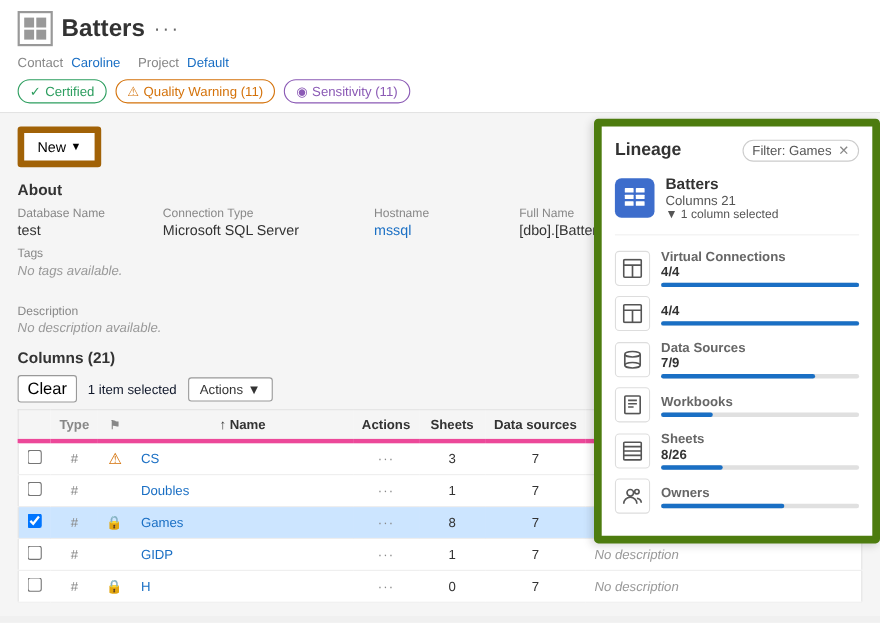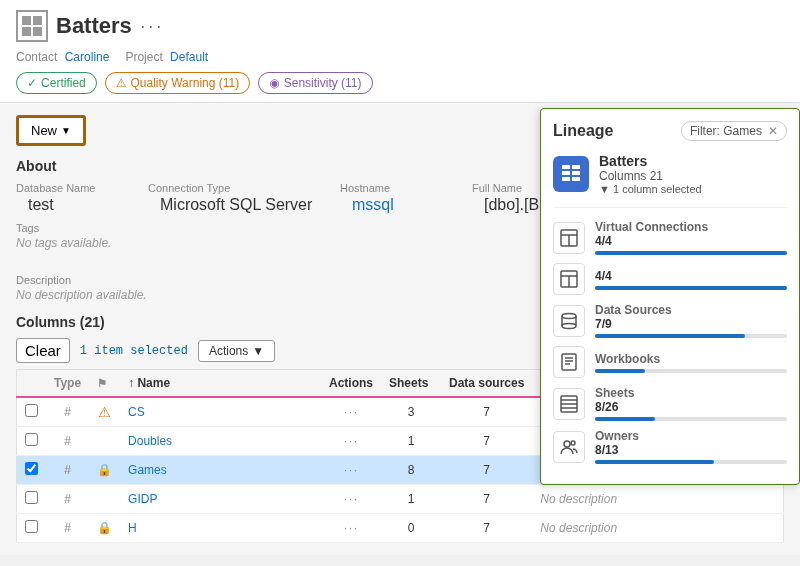--- a/index.html
+++ b/index.html
@@ -20,49 +20,49 @@
 
     .badges { display: flex; gap: 8px; align-items: center; padding-bottom: 8px; }
     .badge { display: flex; align-items: center; gap: 4px; padding: 3px 10px; border-radius: 12px; font-size: 12px; font-weight: 500; cursor: pointer; }
     .badge-certified { border: 1.5px solid #2d9e5f; color: #2d9e5f; background: white; }
     .badge-quality { border: 1.5px solid #d4720a; color: #d4720a; background: white; }
     .badge-sensitivity { border: 1.5px solid #8b5ab5; color: #8b5ab5; background: white; }
 
     
     .body-area { padding: 12px 16px; background: #f5f5f5; }
 
-    .new-btn { display: flex; align-items: center; gap: 4px; padding: 5px 12px; border: 3px solid #a16207; background: white; border-radius: 3px; cursor: pointer; font-size: 13px; margin-bottom: 12px; }
+    .new-btn { display: flex; align-items: center; gap: 4px; padding: 5px 12px; border: 6px solid #a16207; background: white; border-radius: 3px; cursor: pointer; font-size: 13px; margin-bottom: 12px; }
     .new-btn .arrow { font-size: 10px; }
 
     .section-title { font-size: 14px; font-weight: 600; margin-bottom: 8px; }
 
     .about-grid { display: grid; grid-template-columns: 120px 180px 120px 1fr; gap: 0 12px; margin-bottom: 8px; }
     .about-label { font-size: 11px; color: #888; margin-bottom: 2px; }
-    .about-value { font-size: 16px; color: #333; margin-left: 12px; }
+    .about-value { font-size: 13px; color: #333; }
     .about-value.link { color: #1a6fc4; }
 
     .tags-section { margin-bottom: 24px; }
     .tags-label { font-size: 11px; color: #888; margin-bottom: 2px; }
     .no-tags { font-size: 12px; color: #999; font-style: italic; }
 
     .desc-section { margin-bottom: 12px; }
     .desc-label { font-size: 11px; color: #888; margin-bottom: 2px; }
     .no-desc { font-size: 12px; color: #999; font-style: italic; }
 
     
     .columns-section {}
     .columns-title { font-size: 14px; font-weight: 600; margin-bottom: 8px; }
 
     .table-toolbar { display: flex; align-items: center; gap: 10px; margin-bottom: 6px; }
     .clear-btn { padding: 3px 8px; border: 1px solid #999; background: white; border-radius: 3px; cursor: pointer; font-size: 15px; }
-    .selected-badge { font-size: 12px; color: #0369a1; font-family: Liberation Mono, monospace; }
+    .selected-badge { font-size: 12px; color: #0f172a; }
     .actions-btn { display: flex; align-items: center; gap: 4px; padding: 3px 10px; border: 1px solid #999; background: white; border-radius: 3px; cursor: pointer; font-size: 12px; }
 
     .data-table { width: 100%; border-collapse: collapse; background: white; border: 1px solid #e0e0e0; }
-    .data-table th { background: #f5f5f5; padding: 6px 8px; text-align: left; font-size: 12px; font-weight: 600; border-bottom: 2px solid #ec4899; white-space: nowrap; }
+    .data-table th { background: #f5f5f5; padding: 6px 8px; text-align: center; font-size: 12px; font-weight: 600; border-bottom: 4px solid #ec4899; white-space: nowrap; }
     .data-table td { padding: 6px 8px; font-size: 12px; border-bottom: 1px solid #eee; vertical-align: middle; }
     .data-table tr.selected { background: #cce5ff; }
     .data-table tr.selected td { background: #cce5ff; }
     .col-checkbox { width: 28px; }
     .col-hash { width: 28px; text-align: center; color: #888; }
     .col-warning { width: 24px; text-align: center; }
     .col-name { min-width: 80px; }
     .col-actions { width: 50px; text-align: center; }
     .col-sheets { width: 60px; text-align: center; }
     .col-datasources { width: 90px; text-align: center; }
@@ -76,21 +76,21 @@
     .warning-icon { color: #d4720a; font-size: 14px; }
     .lock-icon { color: #888; font-size: 12px; }
 
     
     .lineage-panel {
       position: absolute;
       top: 108px;
       right: 0;
       width: 260px;
       background: white;
-      border: 1px solid #4d7c0f;
+      border: 7px solid #4d7c0f;
       border-radius: 4px;
       box-shadow: -2px 2px 8px rgba(0,0,0,0.15);
       padding: 12px;
       z-index: 100;
     }
 
     .lineage-header { display: flex; justify-content: space-between; align-items: center; margin-bottom: 12px; }
     .lineage-title { font-size: 16px; font-weight: 600; }
     .filter-badge { display: flex; align-items: center; gap: 4px; padding: 2px 8px; border: 1px solid #ccc; border-radius: 12px; font-size: 12px; color: #555; }
     .filter-close { cursor: pointer; color: #888; margin-left: 2px; }
@@ -420,21 +420,20 @@
     <div class="lineage-row-icon">
       <svg width="18" height="18" viewBox="0 0 18 18" fill="none" stroke="#555" stroke-width="1.5">
               <circle cx="7" cy="6" r="3"></circle>
               <path d="M1 16c0-3.3 2.7-6 6-6s6 2.7 6 6"></path>
               <circle cx="13" cy="5" r="2"></circle>
               <path d="M17 15c0-2.2-1.8-4-4-4"></path>
             </svg>
     </div>
     <div class="lineage-row-info">
       <div class="lineage-row-label">Owners</div>
-      <div class="lineage-row-count">8/13</div>
       <div class="progress-bar-bg">
         <div class="progress-bar-fill" style="width:62%;"></div>
       </div>
     </div>
   </div>
       </div>
   </div>
 
 </div>
 

